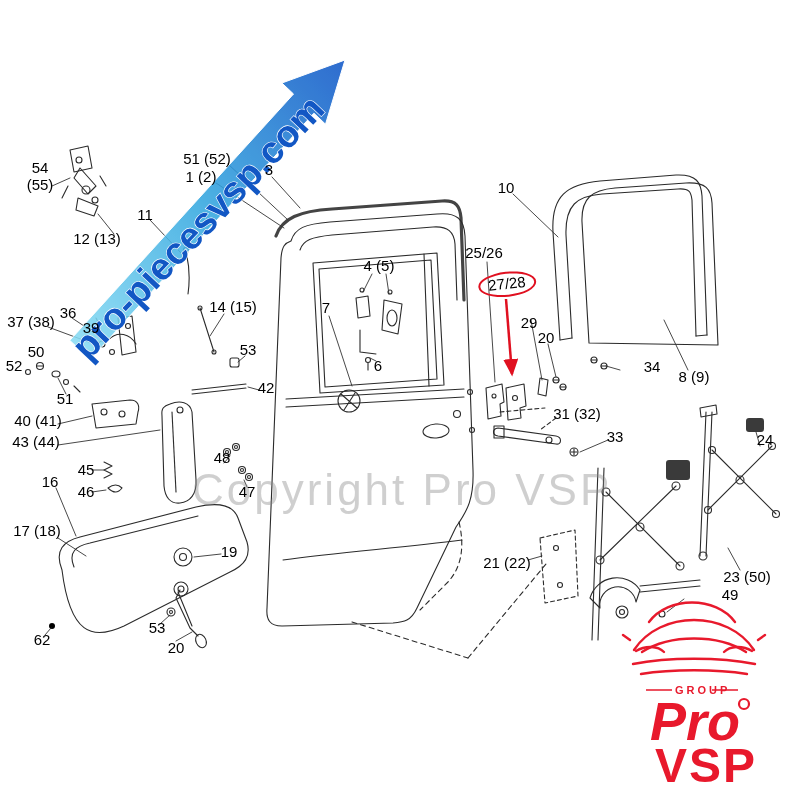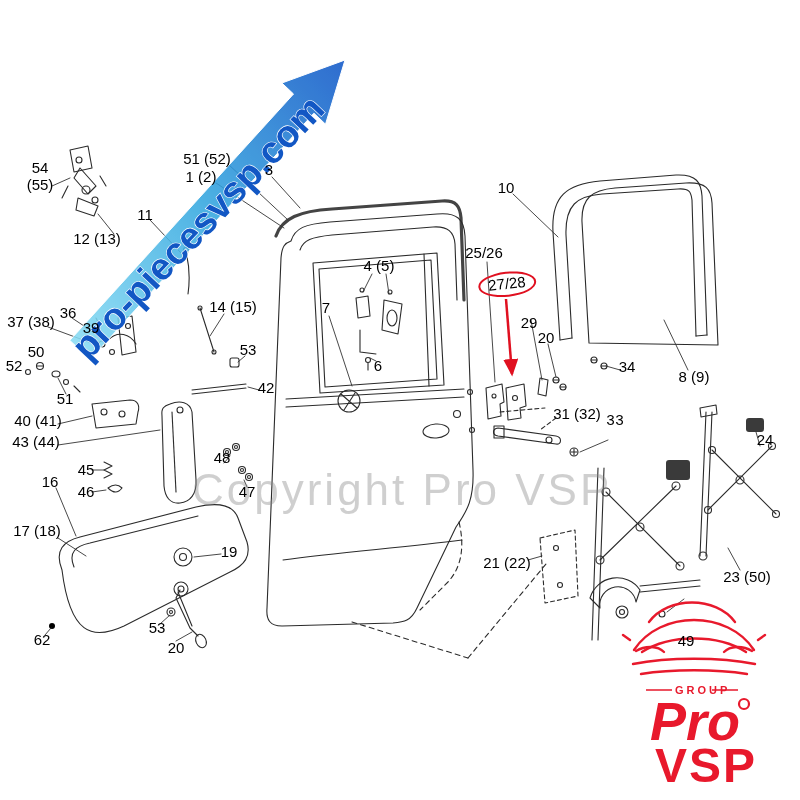--- a/index.html
+++ b/index.html
@@ -310,23 +310,23 @@
       <div class="part-label" style="left: 201px; top: 177px;">1 (2)</div>
       <div class="part-label" style="left: 269px; top: 170px;">3</div>
       <div class="part-label" style="left: 379px; top: 266px;">4 (5)</div>
       <div class="part-label" style="left: 326px; top: 308px;">7</div>
       <div class="part-label" style="left: 378px; top: 366px;">6</div>
       <div class="part-label" style="left: 484px; top: 253px;">25/26</div>
       <div class="part-label highlighted" style="left: 507px; top: 284px;">27/28</div>
       <div class="part-label" style="left: 529px; top: 313px; margin-top: 10px;">29</div>
       <div class="part-label" style="left: 546px; top: 338px;">20</div>
       <div class="part-label" style="left: 506px; top: 188px;">10</div>
-      <div class="part-label" style="left: 627px; top: 367px;">34</div>
+      <div class="part-label" style="left: 652px; top: 367px;">34</div>
       <div class="part-label" style="left: 694px; top: 377px;">8 (9)</div>
       <div class="part-label" style="left: 577px; top: 414px;">31 (32)</div>
-      <div class="part-label" style="left: 615px; top: 422px; font-family: Liberation Mono, monospace;">33</div>
+      <div class="part-label" style="left: 615px; top: 437px;">33</div>
       <div class="part-label" style="left: 507px; top: 563px;">21 (22)</div>
-      <div class="part-label" style="left: 686px; top: 595px; margin-top: 46px;">49</div>
+      <div class="part-label" style="left: 730px; top: 595px;">49</div>
       <div class="part-label" style="left: 747px; top: 577px;">23 (50)</div>
       <div class="part-label" style="left: 765px; top: 440px;">24</div>
     </div>
 
 </div>
 
 </body></html>

